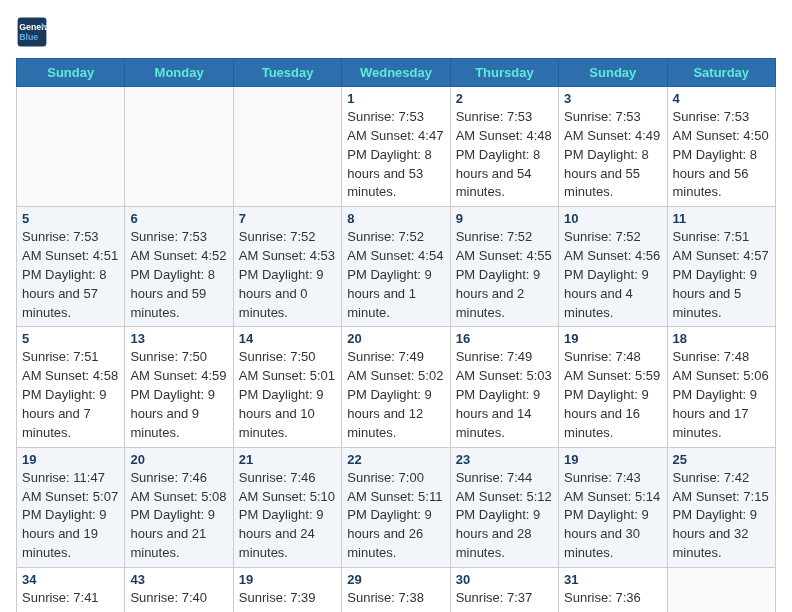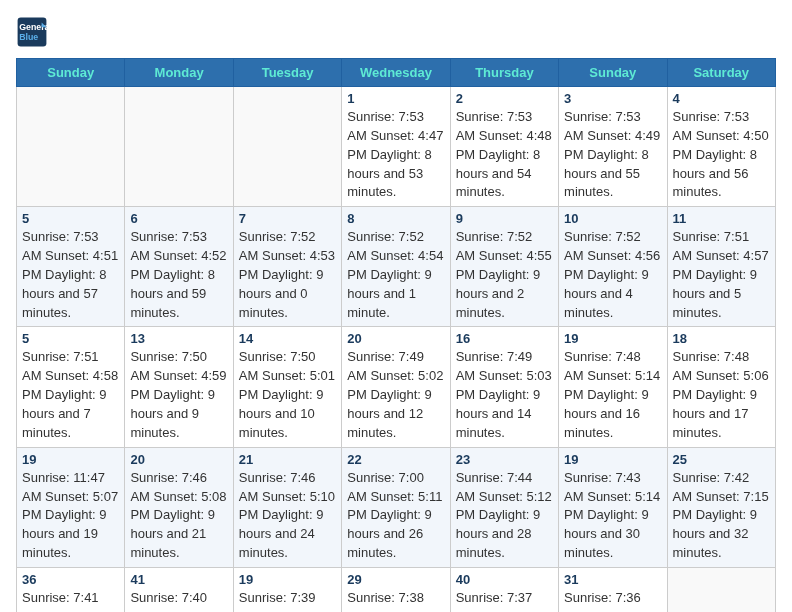--- a/index.html
+++ b/index.html
@@ -228,21 +228,21 @@
         </td>
         <td>
           <span class="day-num">16</span>
           <div class="day-info">Sunrise: 7:49 AM
 Sunset: 5:03 PM
 Daylight: 9 hours and 14 minutes.</div>
         </td>
         <td>
           <span class="day-num">19</span>
           <div class="day-info">Sunrise: 7:48 AM
-Sunset: 5:14 PM
+Sunset: 5:59 PM
 Daylight: 9 hours and 16 minutes.</div>
         </td>
         <td>
           <span class="day-num">18</span>
           <div class="day-info">Sunrise: 7:48 AM
 Sunset: 5:06 PM
 Daylight: 9 hours and 17 minutes.</div>
         </td>
       </tr>
       <tr>
@@ -284,45 +284,45 @@
         </td>
         <td>
           <span class="day-num">25</span>
           <div class="day-info">Sunrise: 7:42 AM
 Sunset: 7:15 PM
 Daylight: 9 hours and 32 minutes.</div>
         </td>
       </tr>
       <tr>
         <td>
-          <span class="day-num">36</span>
+          <span class="day-num">34</span>
           <div class="day-info">Sunrise: 7:41 AM
 Sunset: 5:16 PM
 Daylight: 9 hours and 35 minutes.</div>
         </td>
         <td>
-          <span class="day-num">41</span>
+          <span class="day-num">43</span>
           <div class="day-info">Sunrise: 7:40 AM
 Sunset: 5:18 PM
 Daylight: 9 hours and 37 minutes.</div>
         </td>
         <td>
           <span class="day-num">19</span>
           <div class="day-info">Sunrise: 7:39 AM
 Sunset: 5:19 PM
 Daylight: 9 hours and 39 minutes.</div>
         </td>
         <td>
           <span class="day-num">29</span>
           <div class="day-info">Sunrise: 7:38 AM
 Sunset: 5:21 PM
 Daylight: 9 hours and 42 minutes.</div>
         </td>
         <td>
-          <span class="day-num">40</span>
+          <span class="day-num">30</span>
           <div class="day-info">Sunrise: 7:37 AM
 Sunset: 5:22 PM
 Daylight: 9 hours and 44 minutes.</div>
         </td>
         <td>
           <span class="day-num">31</span>
           <div class="day-info">Sunrise: 7:36 AM
 Sunset: 5:23 PM
 Daylight: 9 hours and 47 minutes.</div>
         </td>

